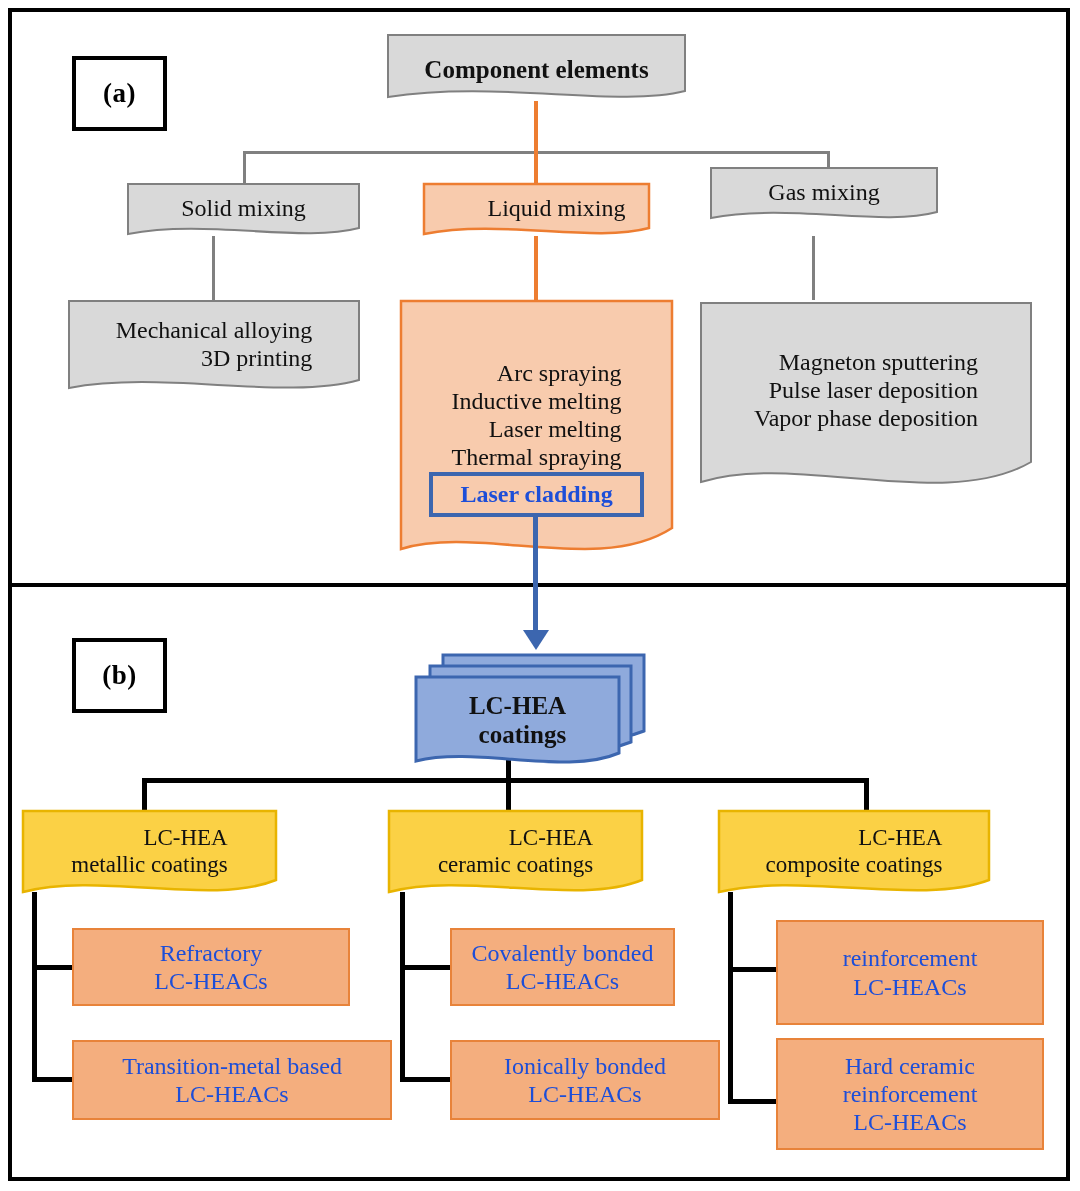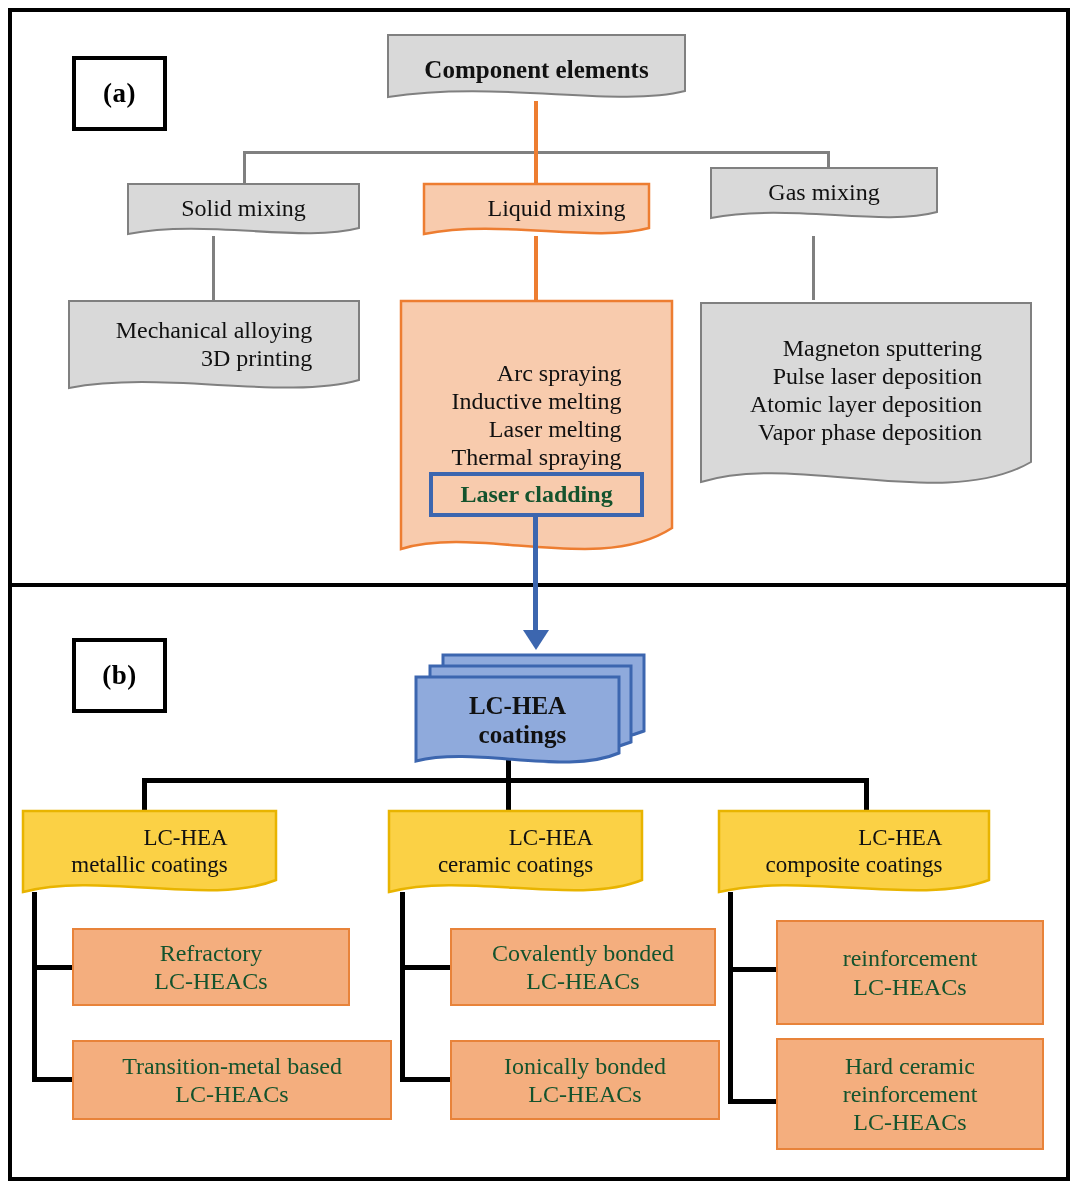--- a/index.html
+++ b/index.html
@@ -17,21 +17,21 @@
   .node{position:absolute;box-sizing:border-box;display:flex;flex-direction:column;align-items:center;justify-content:center;
         text-align:center;color:#111;line-height:1.16;}
   .node .lines{position:relative;z-index:3;padding:0 6px;text-align:right;}
   .node .lines div{white-space:nowrap;}
 
   
   .flagsvg{position:absolute;left:0;top:0;width:100%;height:100%;z-index:1;overflow:visible;}
 
   
   .rect{position:absolute;box-sizing:border-box;display:flex;align-items:center;justify-content:center;text-align:center;
-        line-height:1.18;color:#14532d;}
+        line-height:1.18;color:#1d4ed8;}
 
   
   .ln{position:absolute;background:#808080;}
   .ln.black{background:#000;}
   .ln.orange{background:#ED7D31;}
   .ln.blue{background:#3C66AF;}
 
   .arrowhead{position:absolute;width:0;height:0;border-left:13px solid transparent;border-right:13px solid transparent;
              border-top:20px solid #3C66AF;z-index:4;}
 
@@ -125,21 +125,20 @@
     <span>Laser cladding</span>
   </div>
 
   <div class="node" style="left:700px;top:302px;width:332px;height:200px;">
     <svg class="flagsvg" viewBox="0 0 332 200" preserveAspectRatio="none">
       <path d="M1,1 L331,1 L331,160 C245,210 95,150 1,180 Z" fill="#D9D9D9" stroke="#808080" stroke-width="2"></path>
     </svg>
     <div class="lines t24" style="margin-top:-22px;">
       <div>Magneton sputtering</div>
       <div>Pulse laser deposition</div>
-      <div>Atomic layer deposition</div>
       <div>Vapor phase deposition</div>
     </div>
   </div>
 
   <div class="ln blue" style="left:533px;top:517px;width:5px;height:115px;z-index:6;"></div>
   <div class="arrowhead" style="left:523px;top:630px;z-index:6;"></div>
 
   <div class="panel-tag" style="left:72px;top:638px;width:95px;height:75px;">
     <span>(b)</span>
   </div>
@@ -216,21 +215,21 @@
     <div>
       <div>Transition-metal based</div>
       <div>LC-HEACs</div>
     </div>
   </div>
 
   <div class="ln black" style="left:400px;top:892px;width:5px;height:190px;"></div>
   <div class="ln black" style="left:400px;top:965px;width:50px;height:5px;"></div>
   <div class="ln black" style="left:400px;top:1077px;width:50px;height:5px;"></div>
 
-  <div class="rect t24" style="left:450px;top:928px;width:266px;height:78px;background:#F4AE7E;border:2.5px solid #E8833A;">
+  <div class="rect t24" style="left:450px;top:928px;width:225px;height:78px;background:#F4AE7E;border:2.5px solid #E8833A;">
     <div>
       <div>Covalently bonded</div>
       <div>LC-HEACs</div>
     </div>
   </div>
 
   <div class="rect t24" style="left:450px;top:1040px;width:270px;height:80px;background:#F4AE7E;border:2.5px solid #E8833A;">
     <div>
       <div>Ionically bonded</div>
       <div>LC-HEACs</div>

